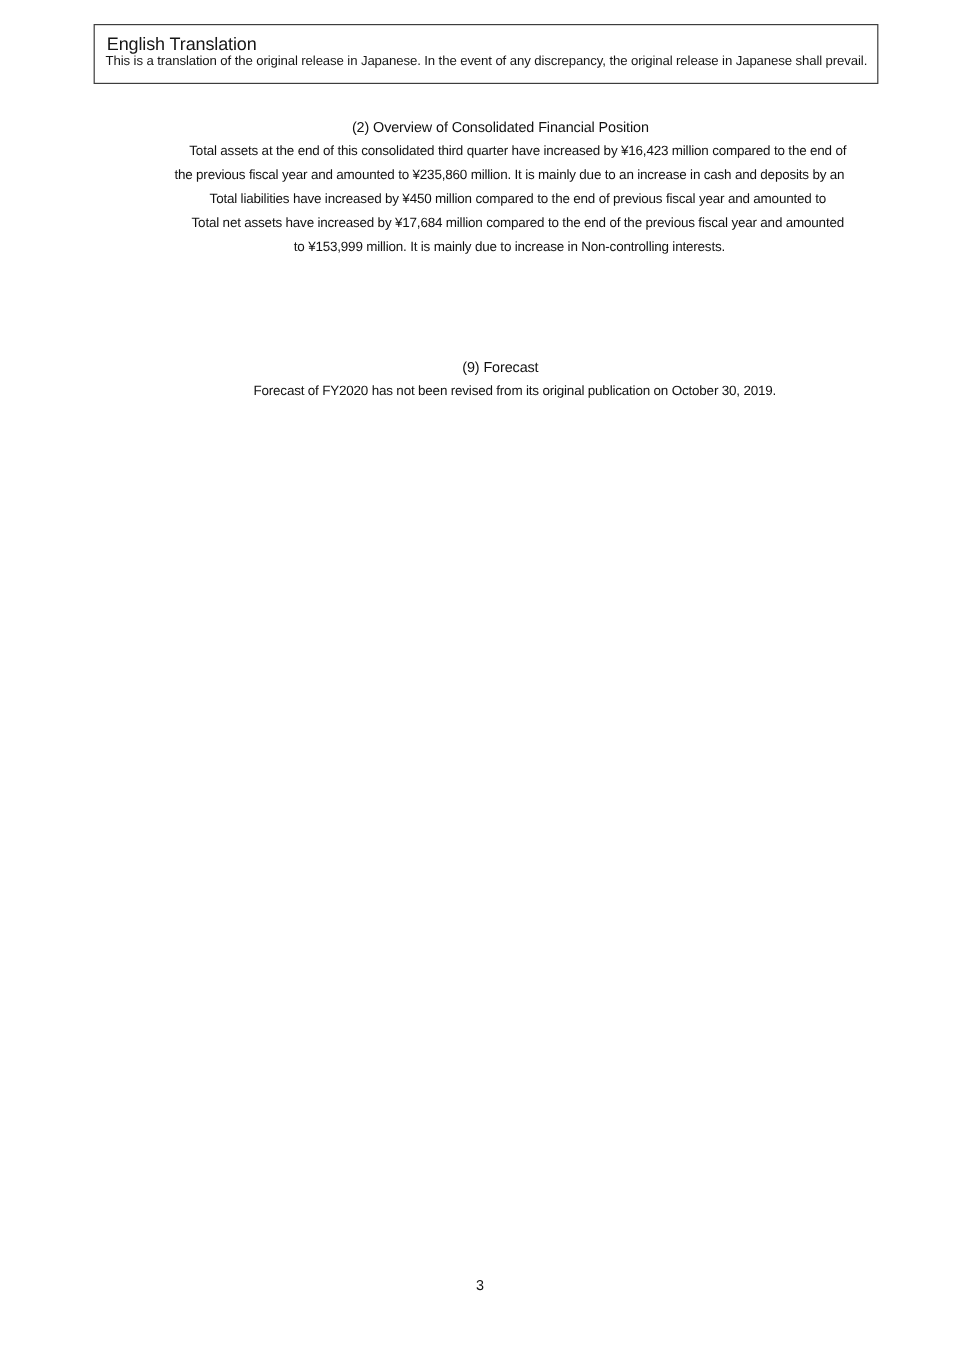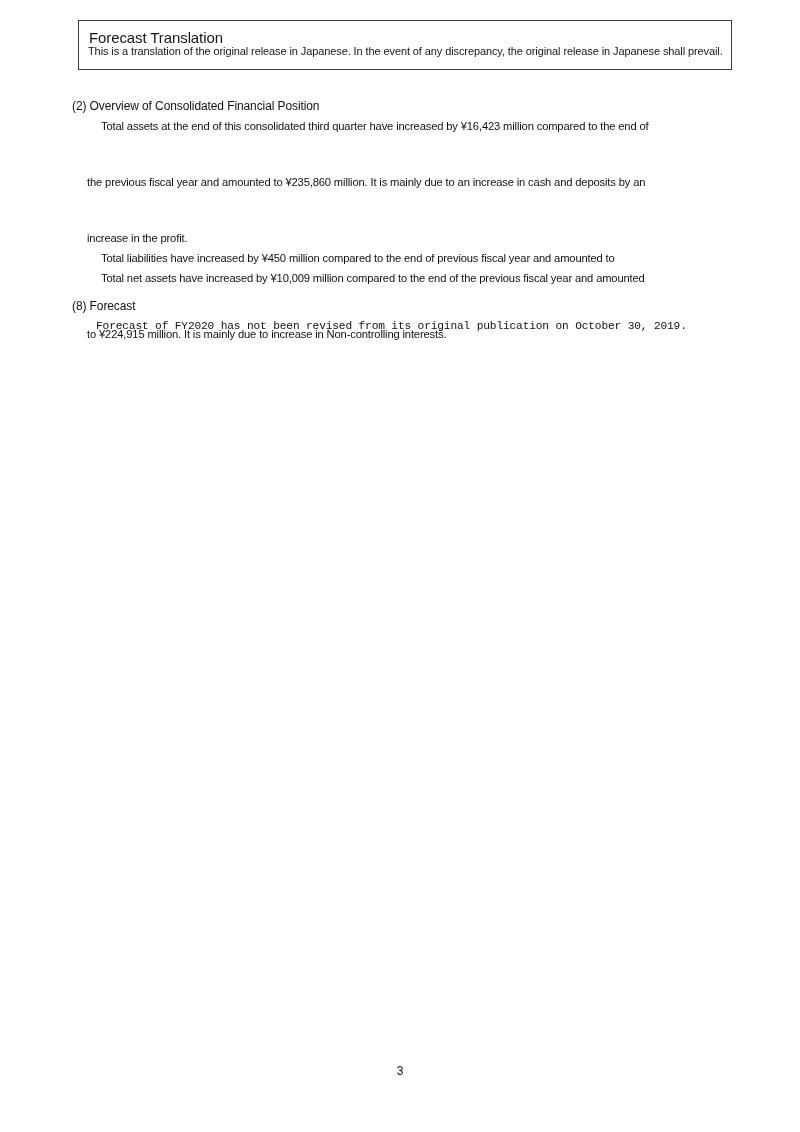--- a/index.html
+++ b/index.html
@@ -52,54 +52,53 @@
     letter-spacing: -0.15px;
     line-height: 20px;
     color: #111111;
   }
   .sec-financial { top: 96px; }
   .sec-forecast  { top: 296px; }
   .heading {
     font-size: 12px;
     letter-spacing: -0.1px;
   }
-  .line  { white-space: nowrap; }
+  .line  { white-space: nowrap; text-align: center; }
   .first { margin-left: 29px; }  
-  .cont  { margin-left: 15px; margin-top: 36px; }  
-  .fbody { margin-left: 24px; font-family: Liberation Mono, monospace; }  
+  .cont  { margin-left: 15px; }  
+  .fbody { margin-left: 24px; }  
   .page-number {
     position: absolute;
     left: 0;
     top: 1064px;
     width: 800px;
     text-align: center;
     font-size: 12px;
     color: #111111;
   }
 </style>
 </head>
 <body>
 
 <div class="page">
 
   <div class="notice-box">
-    <div class="notice-title">Forecast Translation</div>
+    <div class="notice-title">English Translation</div>
     <div class="notice-disclaimer">This is a translation of the original release in Japanese. In the event of any discrepancy, the original release in Japanese shall prevail.</div>
   </div>
 
   <div class="sec sec-financial">
     <div class="heading line">(2) Overview of Consolidated Financial Position</div>
     <div class="line first">Total assets at the end of this consolidated third quarter have increased by ¥16,423 million compared to the end of</div>
     <div class="line cont">the previous fiscal year and amounted to ¥235,860 million. It is mainly due to an increase in cash and deposits by an</div>
-    <div class="line cont">increase in the profit.</div>
     <div class="line first">Total liabilities have increased by ¥450 million compared to the end of previous fiscal year and amounted to</div>
-    <div class="line first">Total net assets have increased by ¥10,009 million compared to the end of the previous fiscal year and amounted</div>
-    <div class="line cont">to ¥224,915 million. It is mainly due to increase in Non-controlling interests.</div>
+    <div class="line first">Total net assets have increased by ¥17,684 million compared to the end of the previous fiscal year and amounted</div>
+    <div class="line cont">to ¥153,999 million. It is mainly due to increase in Non-controlling interests.</div>
   </div>
 
   <div class="sec sec-forecast">
-    <div class="heading line">(8) Forecast</div>
+    <div class="heading line">(9) Forecast</div>
     <div class="line fbody">Forecast of FY2020 has not been revised from its original publication on October 30, 2019.</div>
   </div>
 
   <div class="page-number">3</div>
 
 </div>
 
 </body></html>

